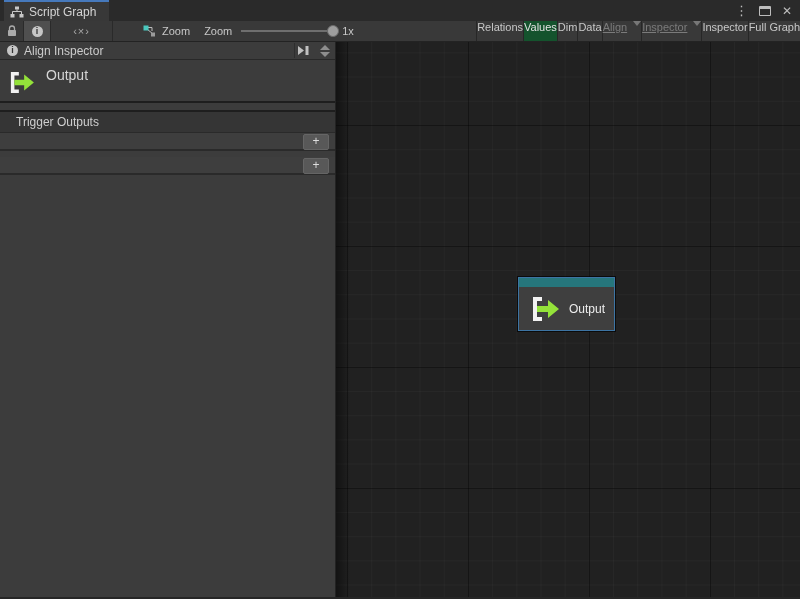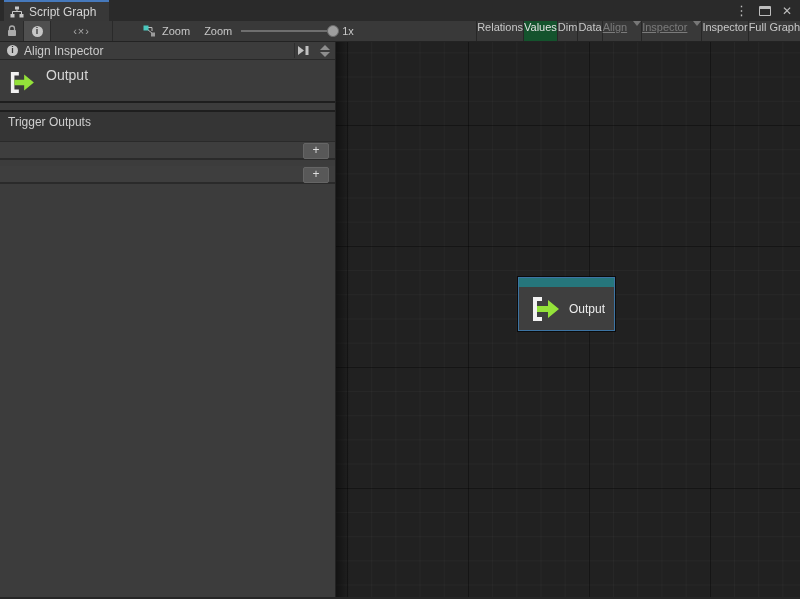--- a/index.html
+++ b/index.html
@@ -53,21 +53,21 @@
               display:flex; flex-direction:column; align-items:center; justify-content:center; gap:2px; }
   .tri-up   { width:0; height:0; border-left:5px solid transparent; border-right:5px solid transparent;
               border-bottom:5px solid #8E8E8E; }
   .tri-down { width:0; height:0; border-left:5px solid transparent; border-right:5px solid transparent;
               border-top:5px solid #8E8E8E; }
   .preview { height:43px; border-bottom:2px solid #1E1E1E; display:flex; align-items:flex-start;
              gap:11px; padding-left:8px; }
   .preview svg { margin-top:11px; }
   .preview-title { margin-top:7px; font-size:14px; color:#D6D6D6; }
   .p-spacer { height:9px; border-bottom:2px solid #1E1E1E; }
-  .section-label { height:30px; line-height:21px; padding-left:8px; font-size:12px; color:#CFCFCF;
+  .section-label { height:21px; line-height:21px; padding-left:16px; font-size:12px; color:#CFCFCF;
                    background:#353535; border-bottom:1px solid #2A2A2A; }
   .section-row { height:18px; background:#3E3E3E; border-bottom:2px solid #2A2A2A; position:relative; }
   .add-btn { position:absolute; right:6px; top:1px; width:26px; height:16px; background:#585858;
              border:1px solid #656565; border-radius:2px; color:#DDD; font-size:12px;
              line-height:13px; text-align:center; }
   .section-gap { height:6px; }
   .panel-fill { flex:1; }
 
   
   .canvas { flex:1; position:relative; overflow:hidden;

